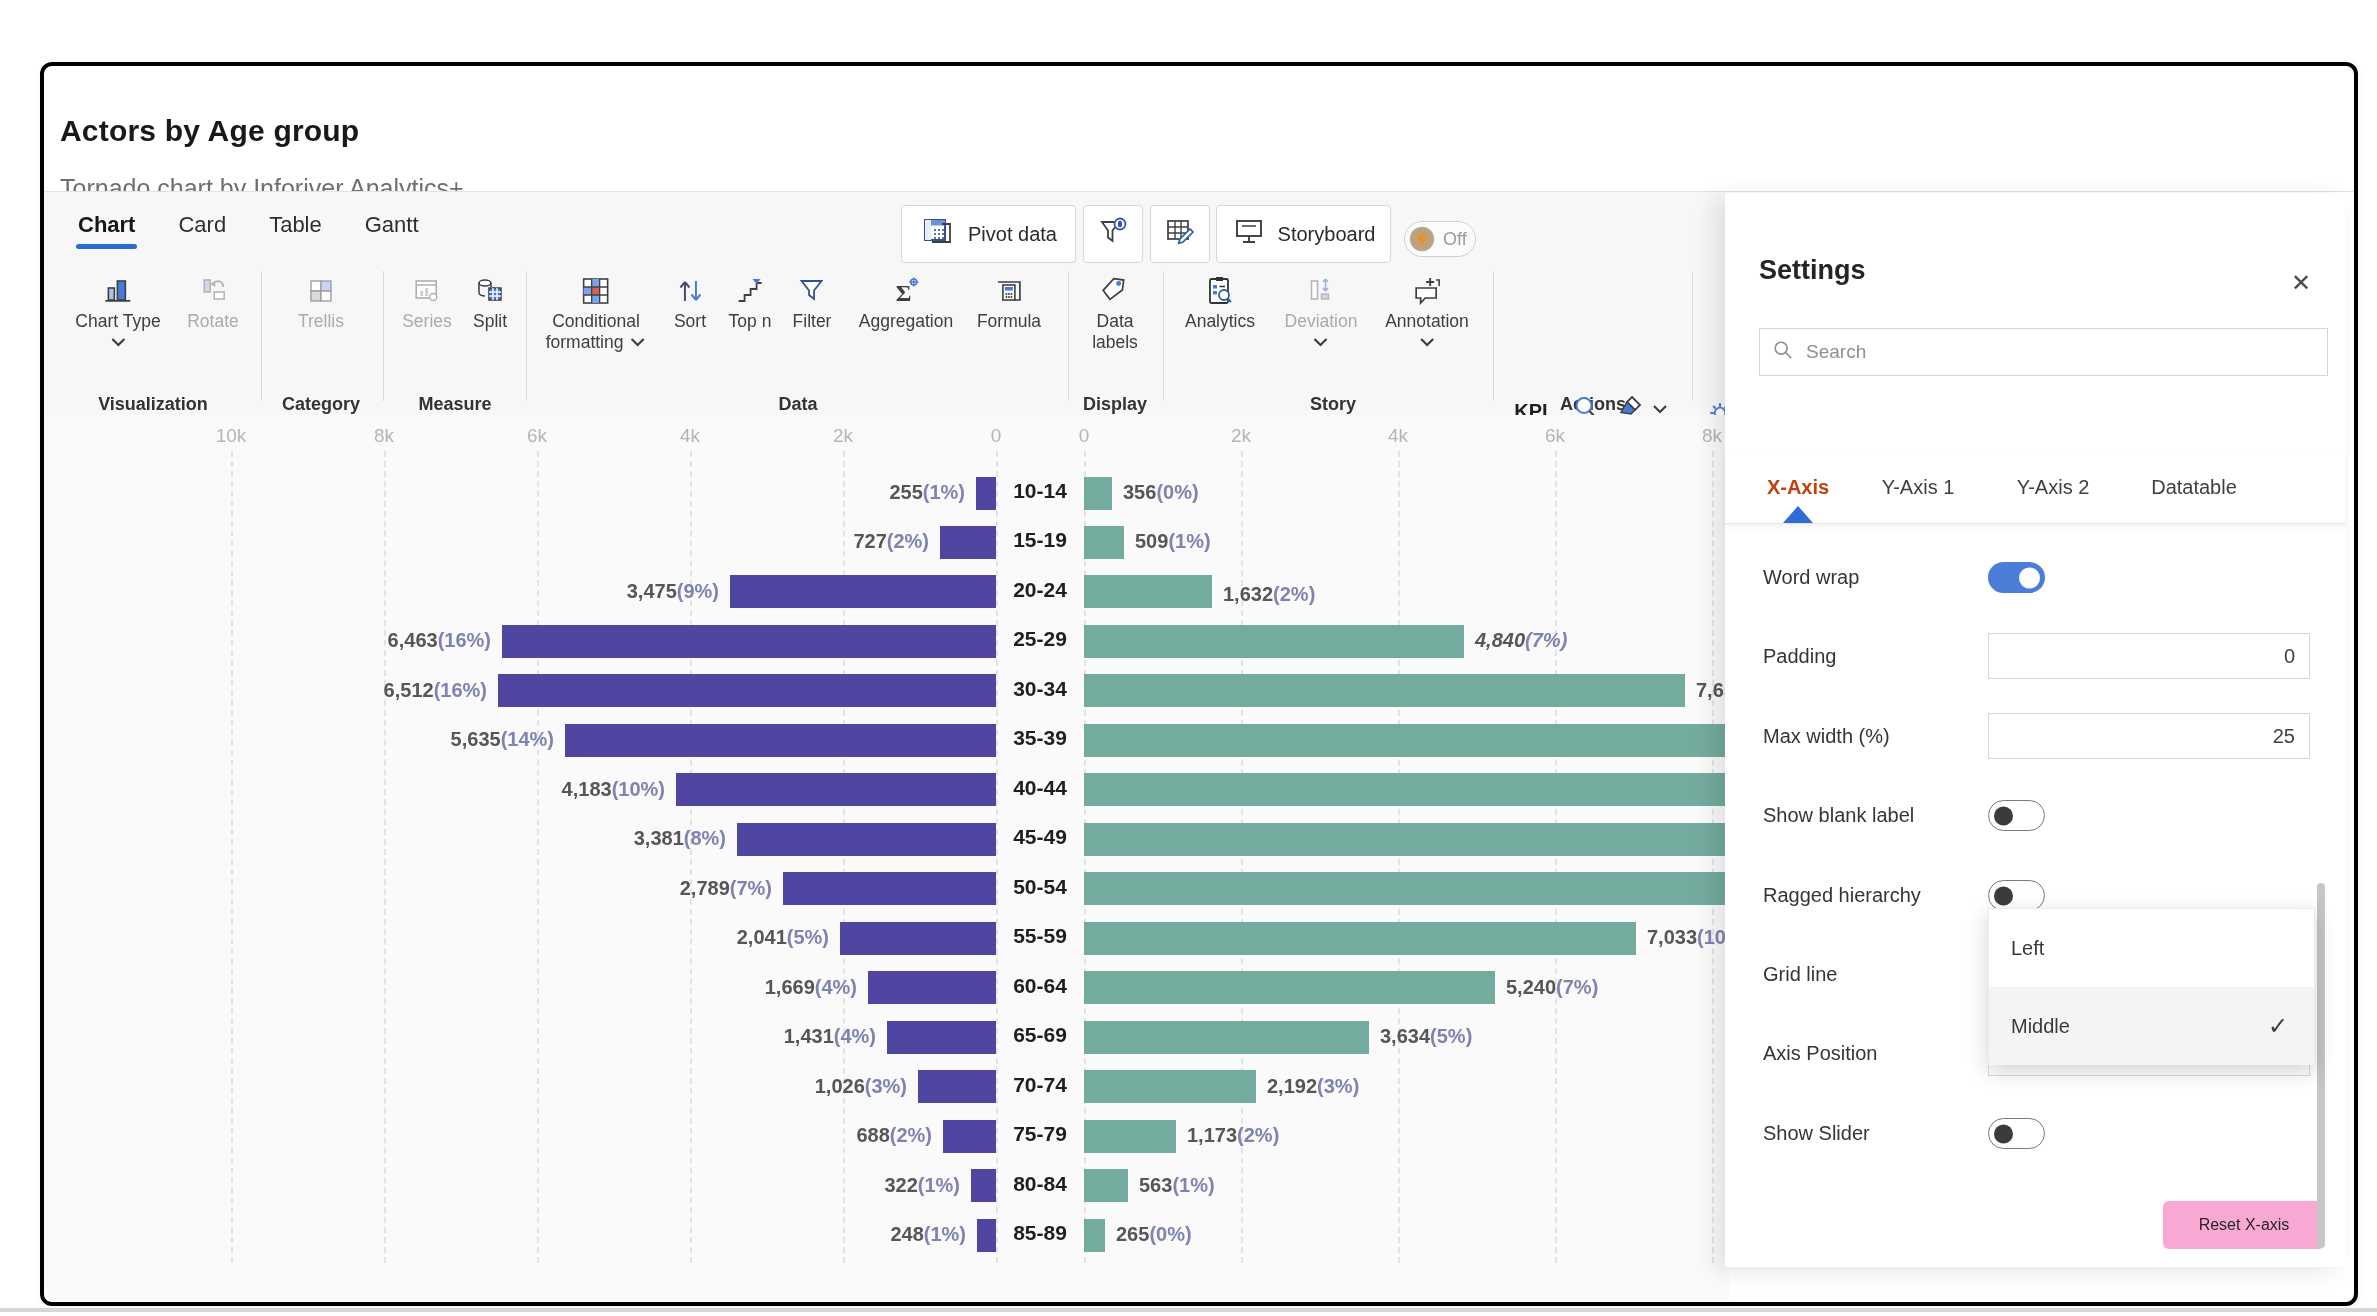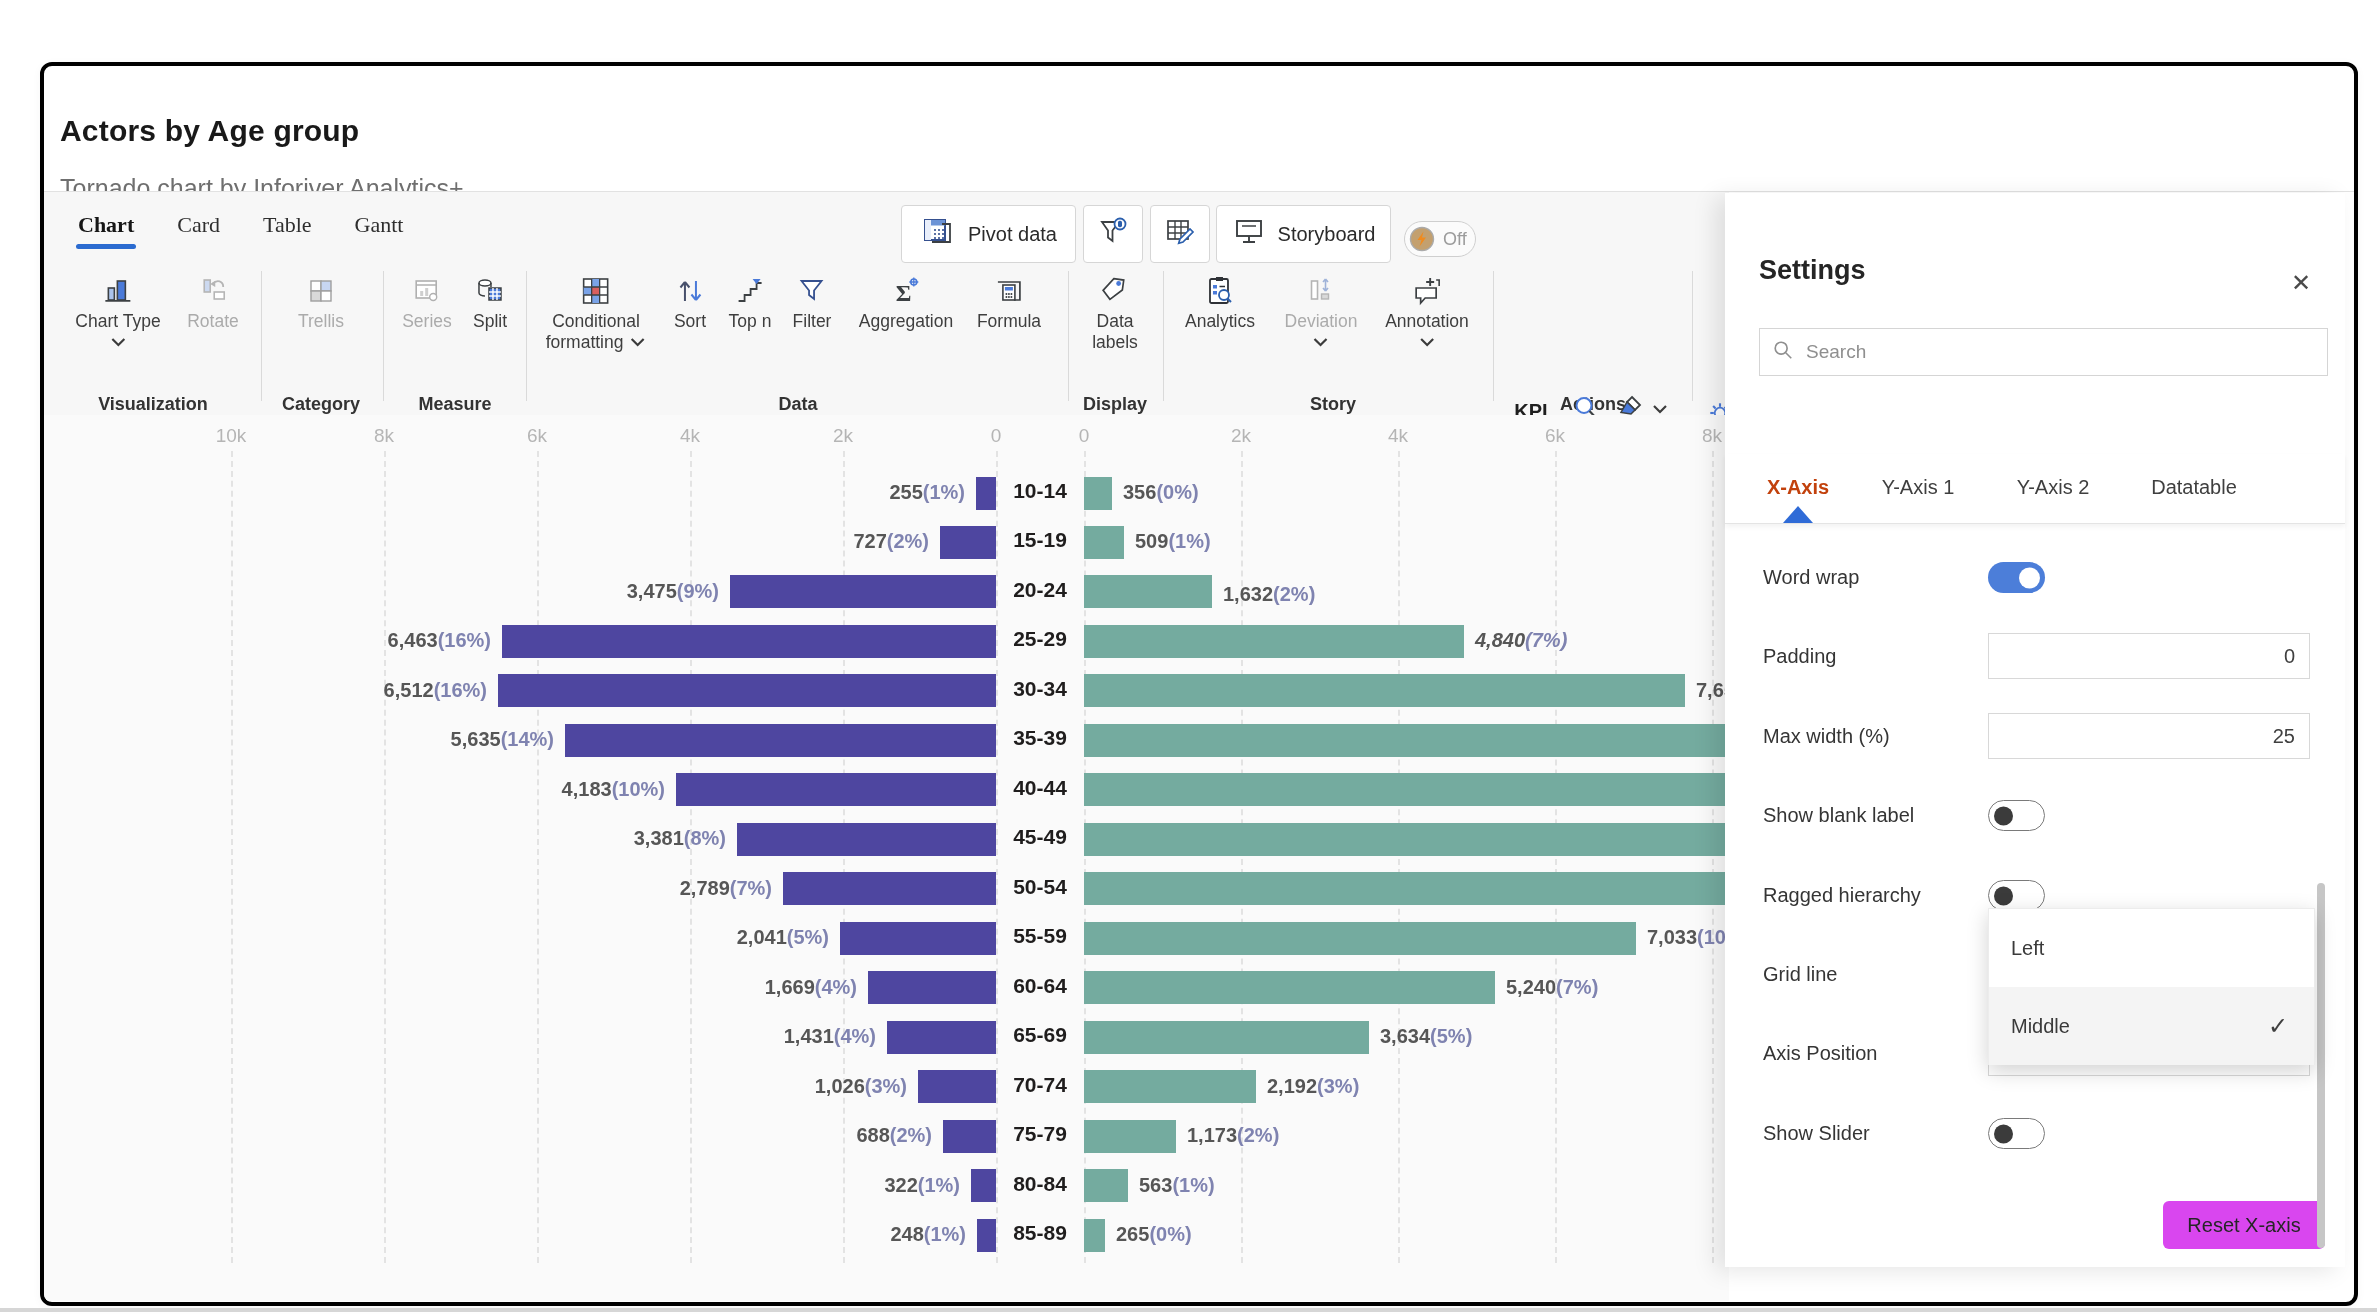--- a/index.html
+++ b/index.html
@@ -13,21 +13,21 @@
     background:#fff;border:4px solid #000000;border-radius:12px;
     box-shadow:0 2px 10px rgba(0,0,0,.04);overflow:hidden;
   }
   
   .hd-title{position:absolute;left:16px;top:48px;font-size:30px;font-weight:700;color:#191919;letter-spacing:.2px;}
   .hd-sub{position:absolute;left:16px;top:108px;font-size:25px;font-weight:400;color:#6f6f6f;}
   .hd-divider{position:absolute;left:0;top:125px;width:2310px;height:1px;background:#e2e2e2;}
   
   .toolbar{position:absolute;left:0;top:126px;width:1685px;height:223px;background:#f7f7f7;border-bottom:1px solid #e3e3e3;}
   .viewtabs{position:absolute;left:32px;top:0;height:66px;display:flex;align-items:center;gap:39px;}
-  .viewtab{font-size:22px;color:#2e2e2e;position:relative;padding:4px 2px;cursor:pointer;font-family:Liberation Serif, serif;}
+  .viewtab{font-size:22px;color:#2e2e2e;position:relative;padding:4px 2px;cursor:pointer;}
   .viewtab.active{font-weight:700;color:#161616;}
   .viewtab.active::after{content:"";position:absolute;left:0;right:0;bottom:-7px;height:5px;border-radius:3px;background:#2b6bd0;}
   .qbtn{position:absolute;top:13px;height:58px;background:#fff;border:1px solid #d6d6d6;border-radius:4px;
         display:flex;align-items:center;justify-content:center;gap:12px;font-size:20px;color:#2b2b2b;box-sizing:border-box;}
   .pill{position:absolute;top:29px;height:36px;border:1px solid #cfcfcf;border-radius:19px;background:#fbfbfb;
         display:flex;align-items:center;gap:8px;padding:0 14px 0 4px;box-sizing:border-box;font-size:18px;color:#9c9c9c;}
   .rib-item{position:absolute;transform:translateX(-50%);text-align:center;cursor:pointer;}
   .rib-icon{height:34px;display:flex;align-items:center;justify-content:center;}
   .rib-label{font-size:17.5px;color:#3e3e3e;line-height:21px;margin-top:3px;white-space:pre;}
   .rib-item.disabled .rib-label{color:#ababab;}
@@ -72,22 +72,22 @@
   .num-input{position:absolute;left:263px;width:322px;height:46px;border:1px solid #d8d8d8;background:#fff;box-sizing:border-box;
              font-size:20px;color:#404040;text-align:right;padding:0 14px;font-family:inherit;outline:none;}
   .selectbox{position:absolute;left:263px;top:837px;width:322px;height:46px;border:1px solid #d8d8d8;background:#fff;box-sizing:border-box;
              display:flex;align-items:center;justify-content:space-between;padding:0 16px 0 24px;font-size:20px;color:#3a3a3a;cursor:pointer;}
   .popup{position:absolute;left:263px;top:715px;width:327px;height:157px;background:#fff;z-index:30;
          box-shadow:0 6px 20px rgba(0,0,0,.18);border:1px solid #ececec;box-sizing:border-box;}
   .popup .opt{position:absolute;left:0;width:100%;height:78px;display:flex;align-items:center;padding:0 22px;box-sizing:border-box;
               font-size:20px;color:#3a3a3a;cursor:pointer;}
   .popup .opt.sel{background:#f4f4f4;}
   .popup .chk{position:absolute;right:26px;font-size:24px;color:#3f3f3f;}
-  .reset-btn{position:absolute;left:438px;top:1008px;width:162px;height:48px;background:#d946ef;border:none;border-radius:6px;
-             font-size:20px;color:#262626;font-family:inherit;cursor:pointer;}
+  .reset-btn{position:absolute;left:438px;top:1008px;width:162px;height:48px;background:#f9a8d4;border:none;border-radius:6px;
+             font-size:16px;color:#262626;font-family:inherit;cursor:pointer;}
   .pscroll{position:absolute;left:592px;top:690px;width:8px;height:365px;border-radius:4px;background:#c6c6c6;}
   .page-bottom{position:absolute;left:0;top:1308px;width:2377px;height:4px;background:#d6d6d6;}
 </style>
 </head>
 <body>
 
 <div class="card">
   <div class="hd-title">Actors by Age group</div>
   <div class="hd-sub">Tornado chart by Inforiver Analytics+</div>
   <div class="hd-divider"></div>

